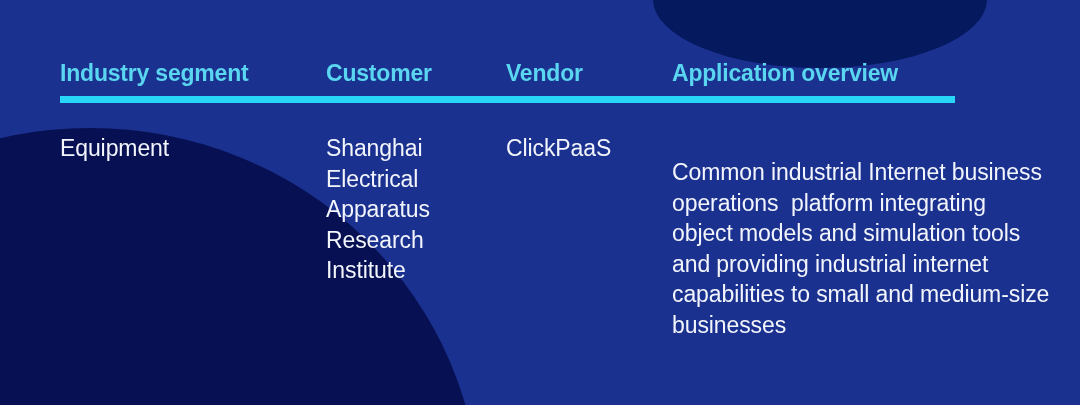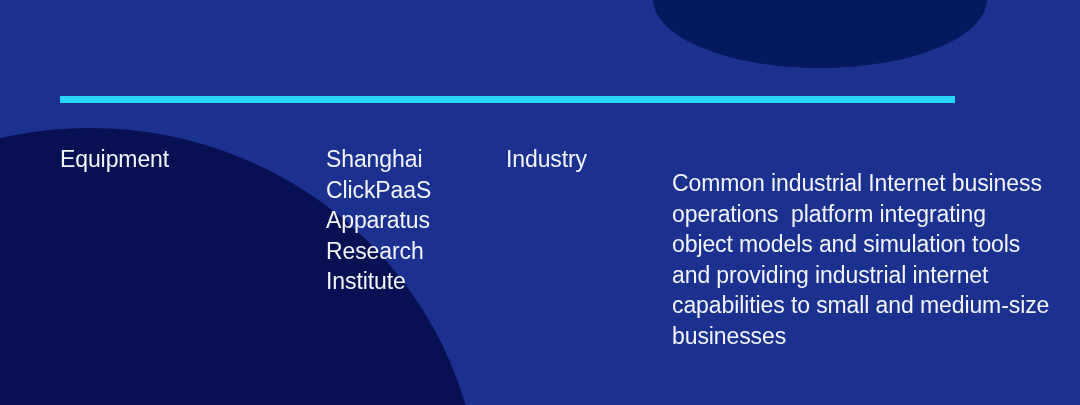--- a/index.html
+++ b/index.html
@@ -105,21 +105,21 @@
 
   .body-row {
     position: absolute;
     left: 60px;
     top: 133px;
     width: 1000px;
   }
 
   .td {
     position: absolute;
-    top: 11px;
+    top: 0;
     color: #f2f5fb;
     font-size: 23px;
     font-weight: normal;
     line-height: 30.5px;
     letter-spacing: -0.1px;
     white-space: pre-wrap;
   }
   .td.c0 { left: 0px;   width: 250px; }
   .td.c1 { left: 266px; width: 170px; }
   .td.c2 { left: 446px; width: 160px; }
@@ -131,24 +131,30 @@
 <div id="slide">
 
   <div class="bg-layer">
     <div class="blob-topright-inner"></div>
     <div class="blob-topright"></div>
     <div class="blob-left"></div>
   </div>
 
   <div class="table">
 
+    <div class="header-row">
+      <div class="th c0">Industry segment</div>
+      <div class="th c1">Customer</div>
+      <div class="th c2">Vendor</div>
+      <div class="th c3">Application overview</div>
+    </div>
 
     <div class="header-rule"></div>
 
     <div class="body-row">
       <div class="td c0">Equipment</div>
-      <div class="td c1">Shanghai ClickPaaS Apparatus Research Institute</div>
-      <div class="td c2">Industry</div>
+      <div class="td c1">Shanghai Electrical Apparatus Research Institute</div>
+      <div class="td c2">ClickPaaS</div>
       <div class="td c3">Common industrial Internet business operations  platform integrating object models and simulation tools and providing industrial internet capabilities to small and medium-size businesses</div>
     </div>
 
   </div>
 </div>
 
 </body></html>

